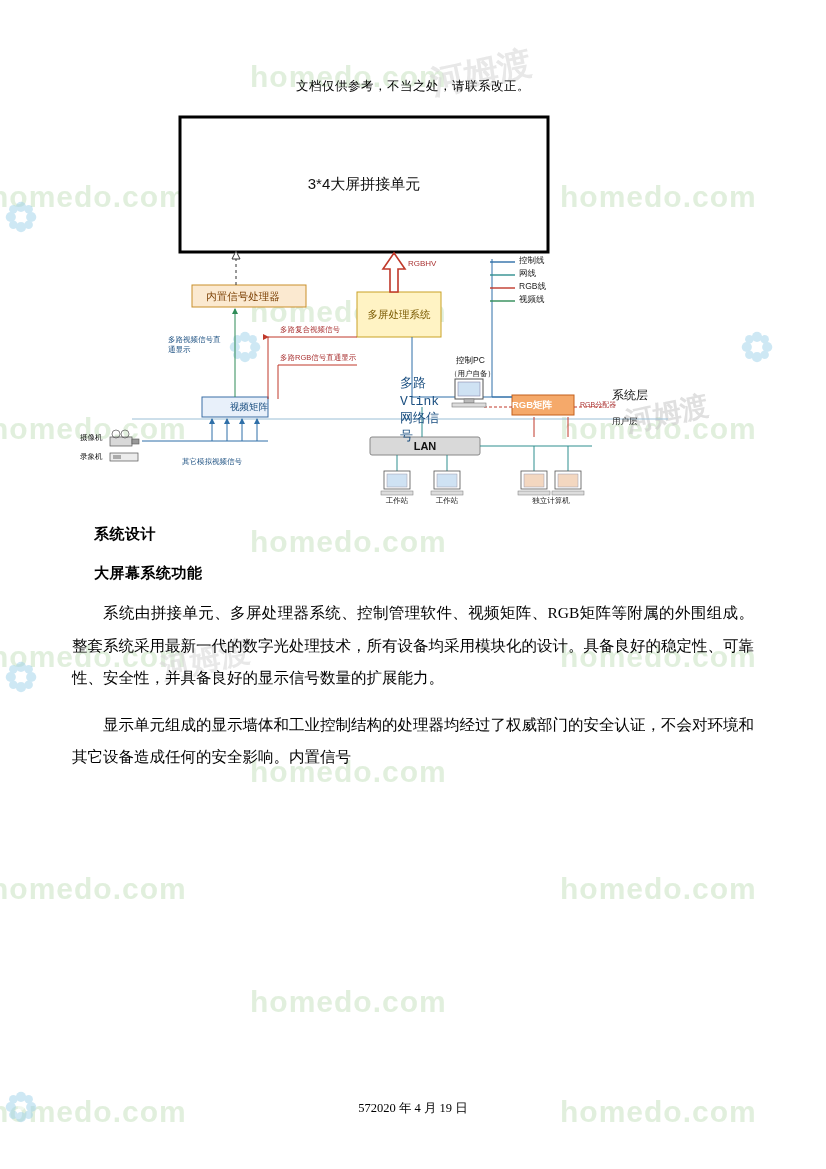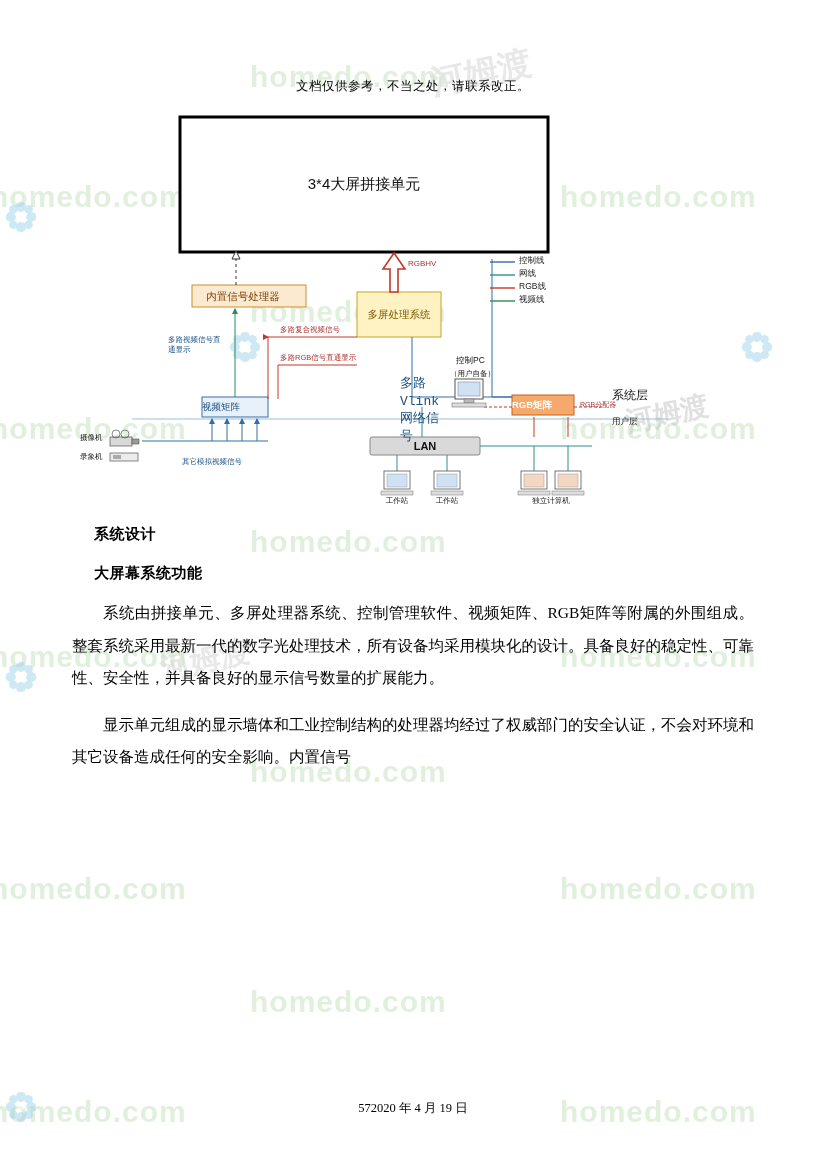--- a/index.html
+++ b/index.html
@@ -331,21 +331,21 @@
     </div>
 
     <div style="position:absolute; left:120px; top:180px; width:102px; height:20px; display:flex; align-items:center; justify-content:center;">
       <span style="font-family:'Liberation Sans',sans-serif; font-size:10.5px; color:#7a3e00;">内置信号处理器</span>
     </div>
 
     <div style="position:absolute; left:285px; top:185px; width:84px; height:45px; display:flex; align-items:center; justify-content:center;">
       <span style="font-family:'Liberation Sans',sans-serif; font-size:10.5px; color:#7a5a00;">多屏处理系统</span>
     </div>
 
-    <div style="position:absolute; left:130px; top:290px; width:66px; height:20px; display:flex; align-items:center; justify-content:flex-start;">
+    <div style="position:absolute; left:130px; top:290px; width:66px; height:20px; display:flex; align-items:center; justify-content:flex-end;">
       <span style="font-family:'Liberation Sans',sans-serif; font-size:9.5px; color:#1b4f80;">视频矩阵</span>
     </div>
 
     <div style="position:absolute; left:440px; top:288px; width:62px; height:20px; display:flex; align-items:center; justify-content:flex-start;">
       <span style="font-family:'Liberation Sans',sans-serif; font-size:9.5px; color:#ffffff; font-weight:bold;">RGB矩阵</span>
     </div>
 
     <div style="position:absolute; left:298px; top:330px; width:110px; height:18px; display:flex; align-items:center; justify-content:center;">
       <span style="font-family:'Liberation Sans',sans-serif; font-size:11px; color:#111; font-weight:bold;">LAN</span>
     </div>

